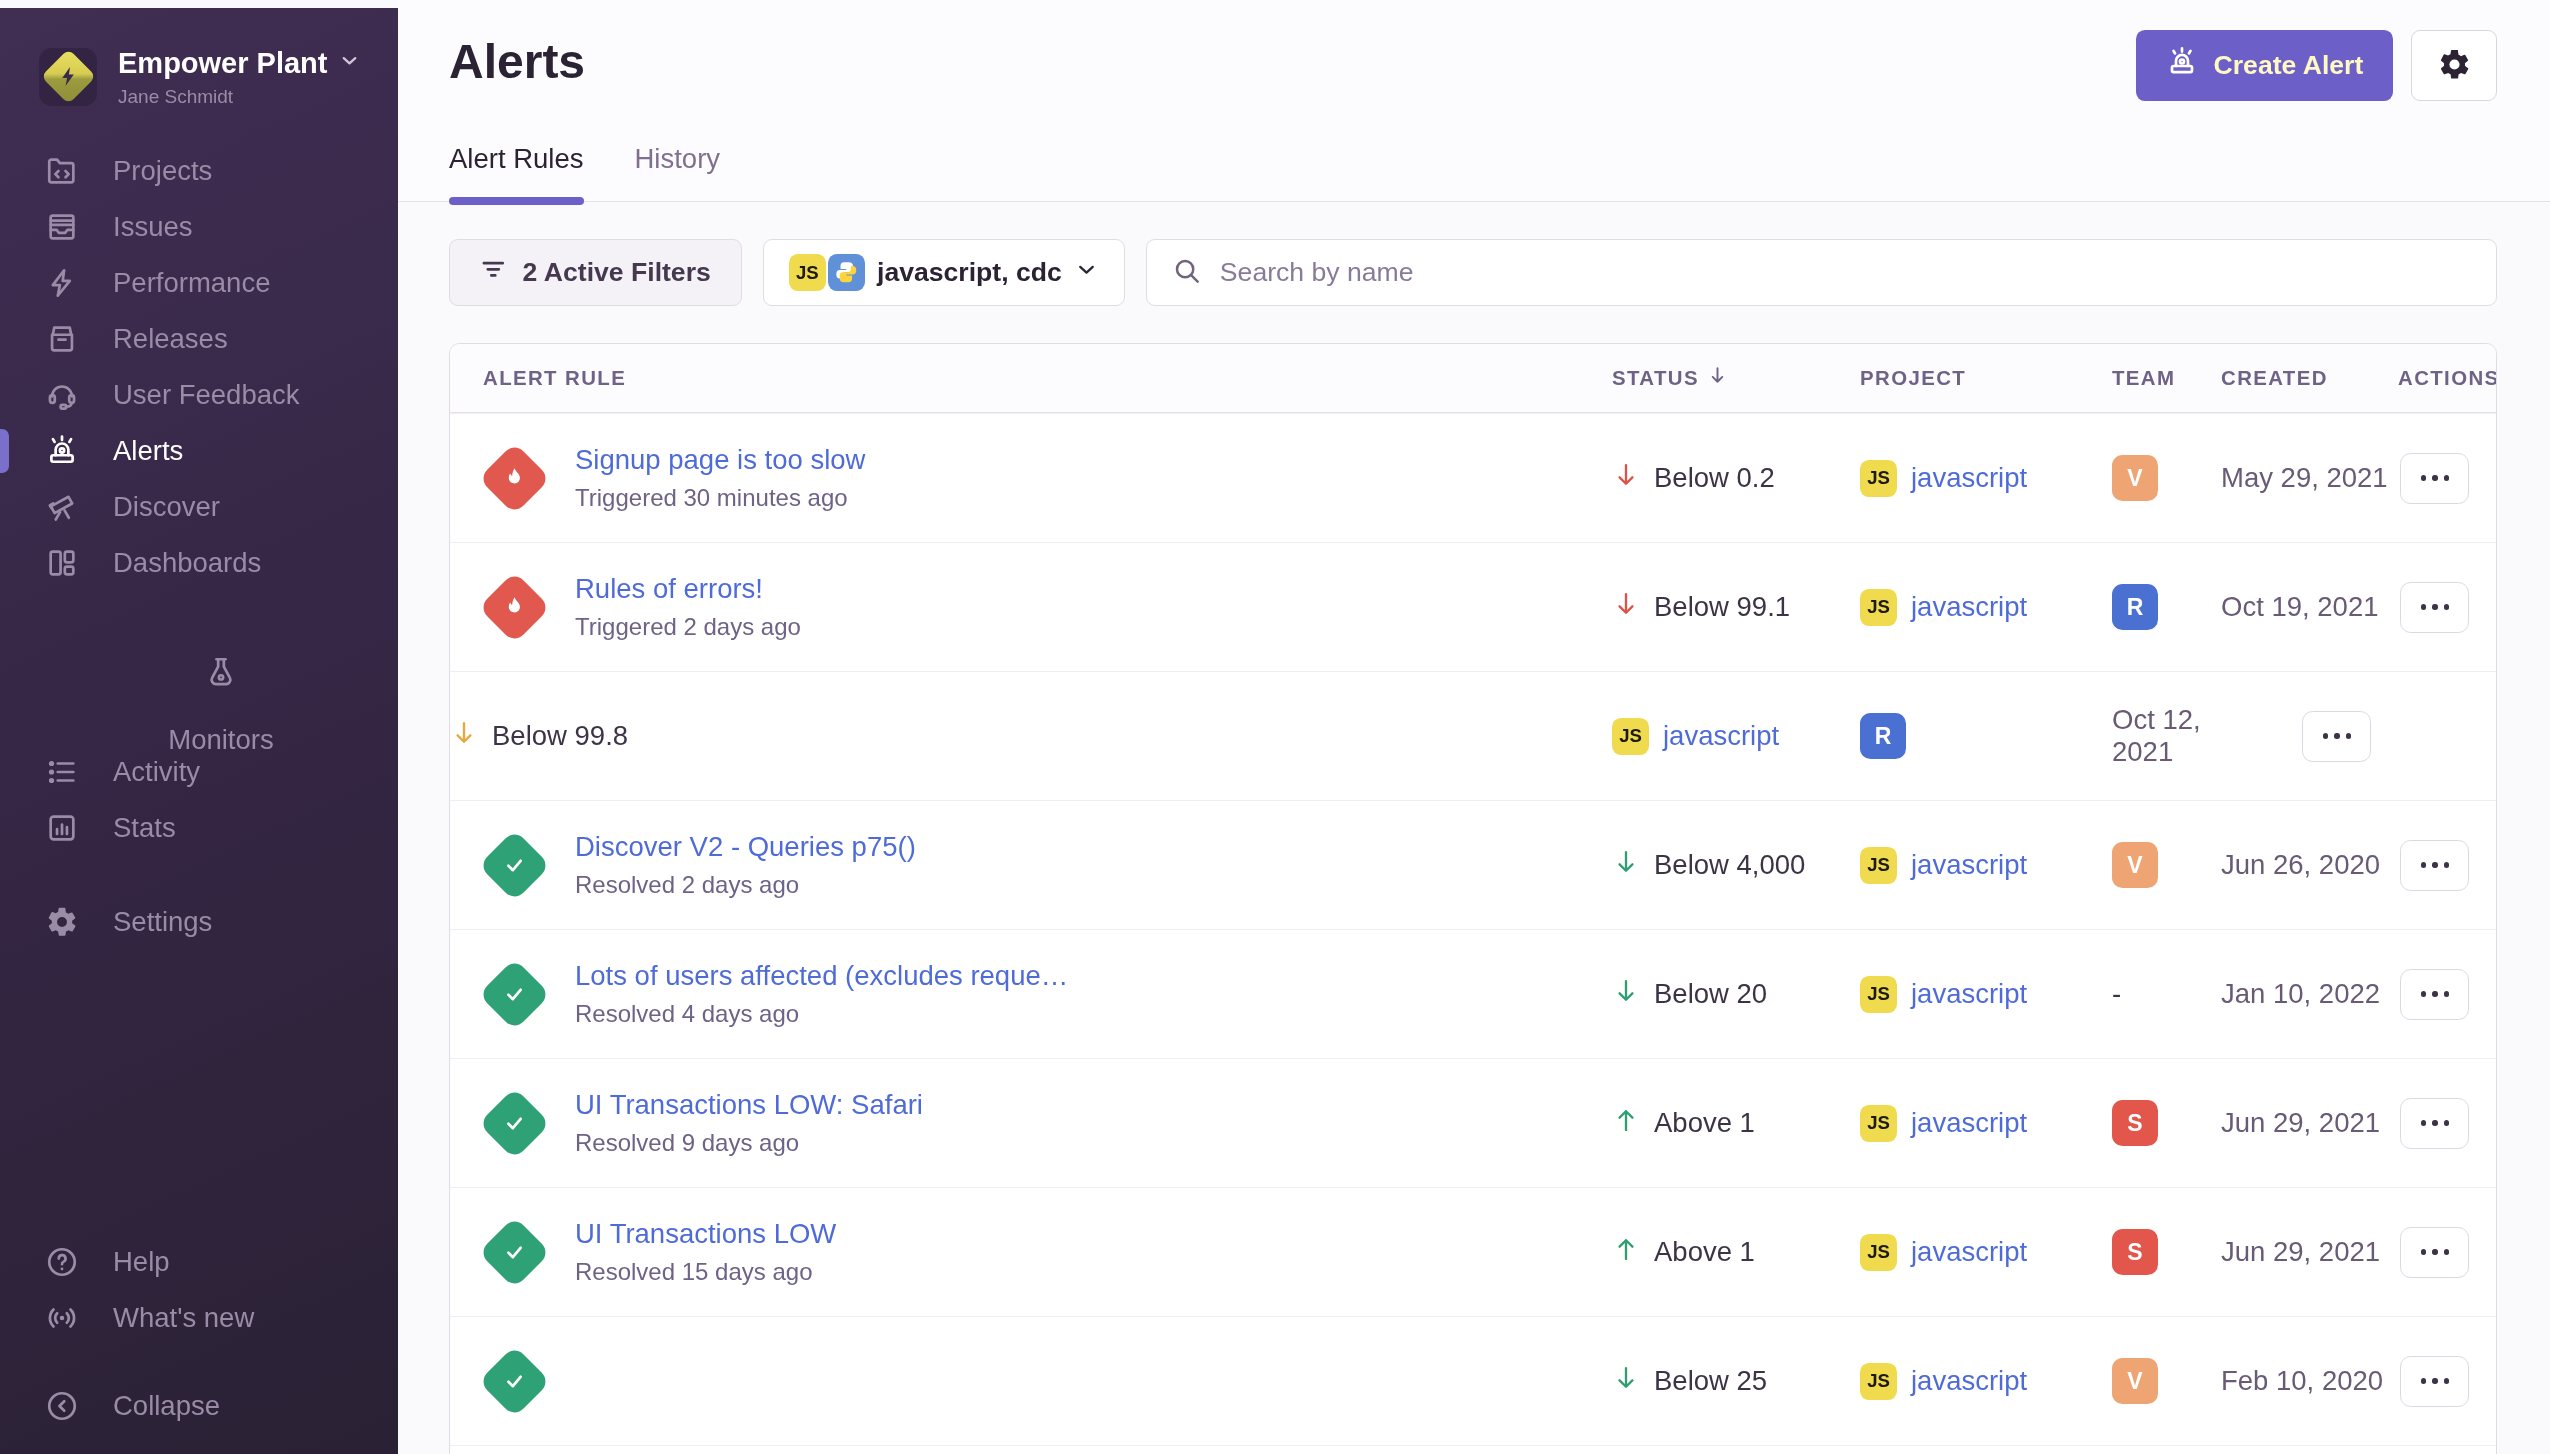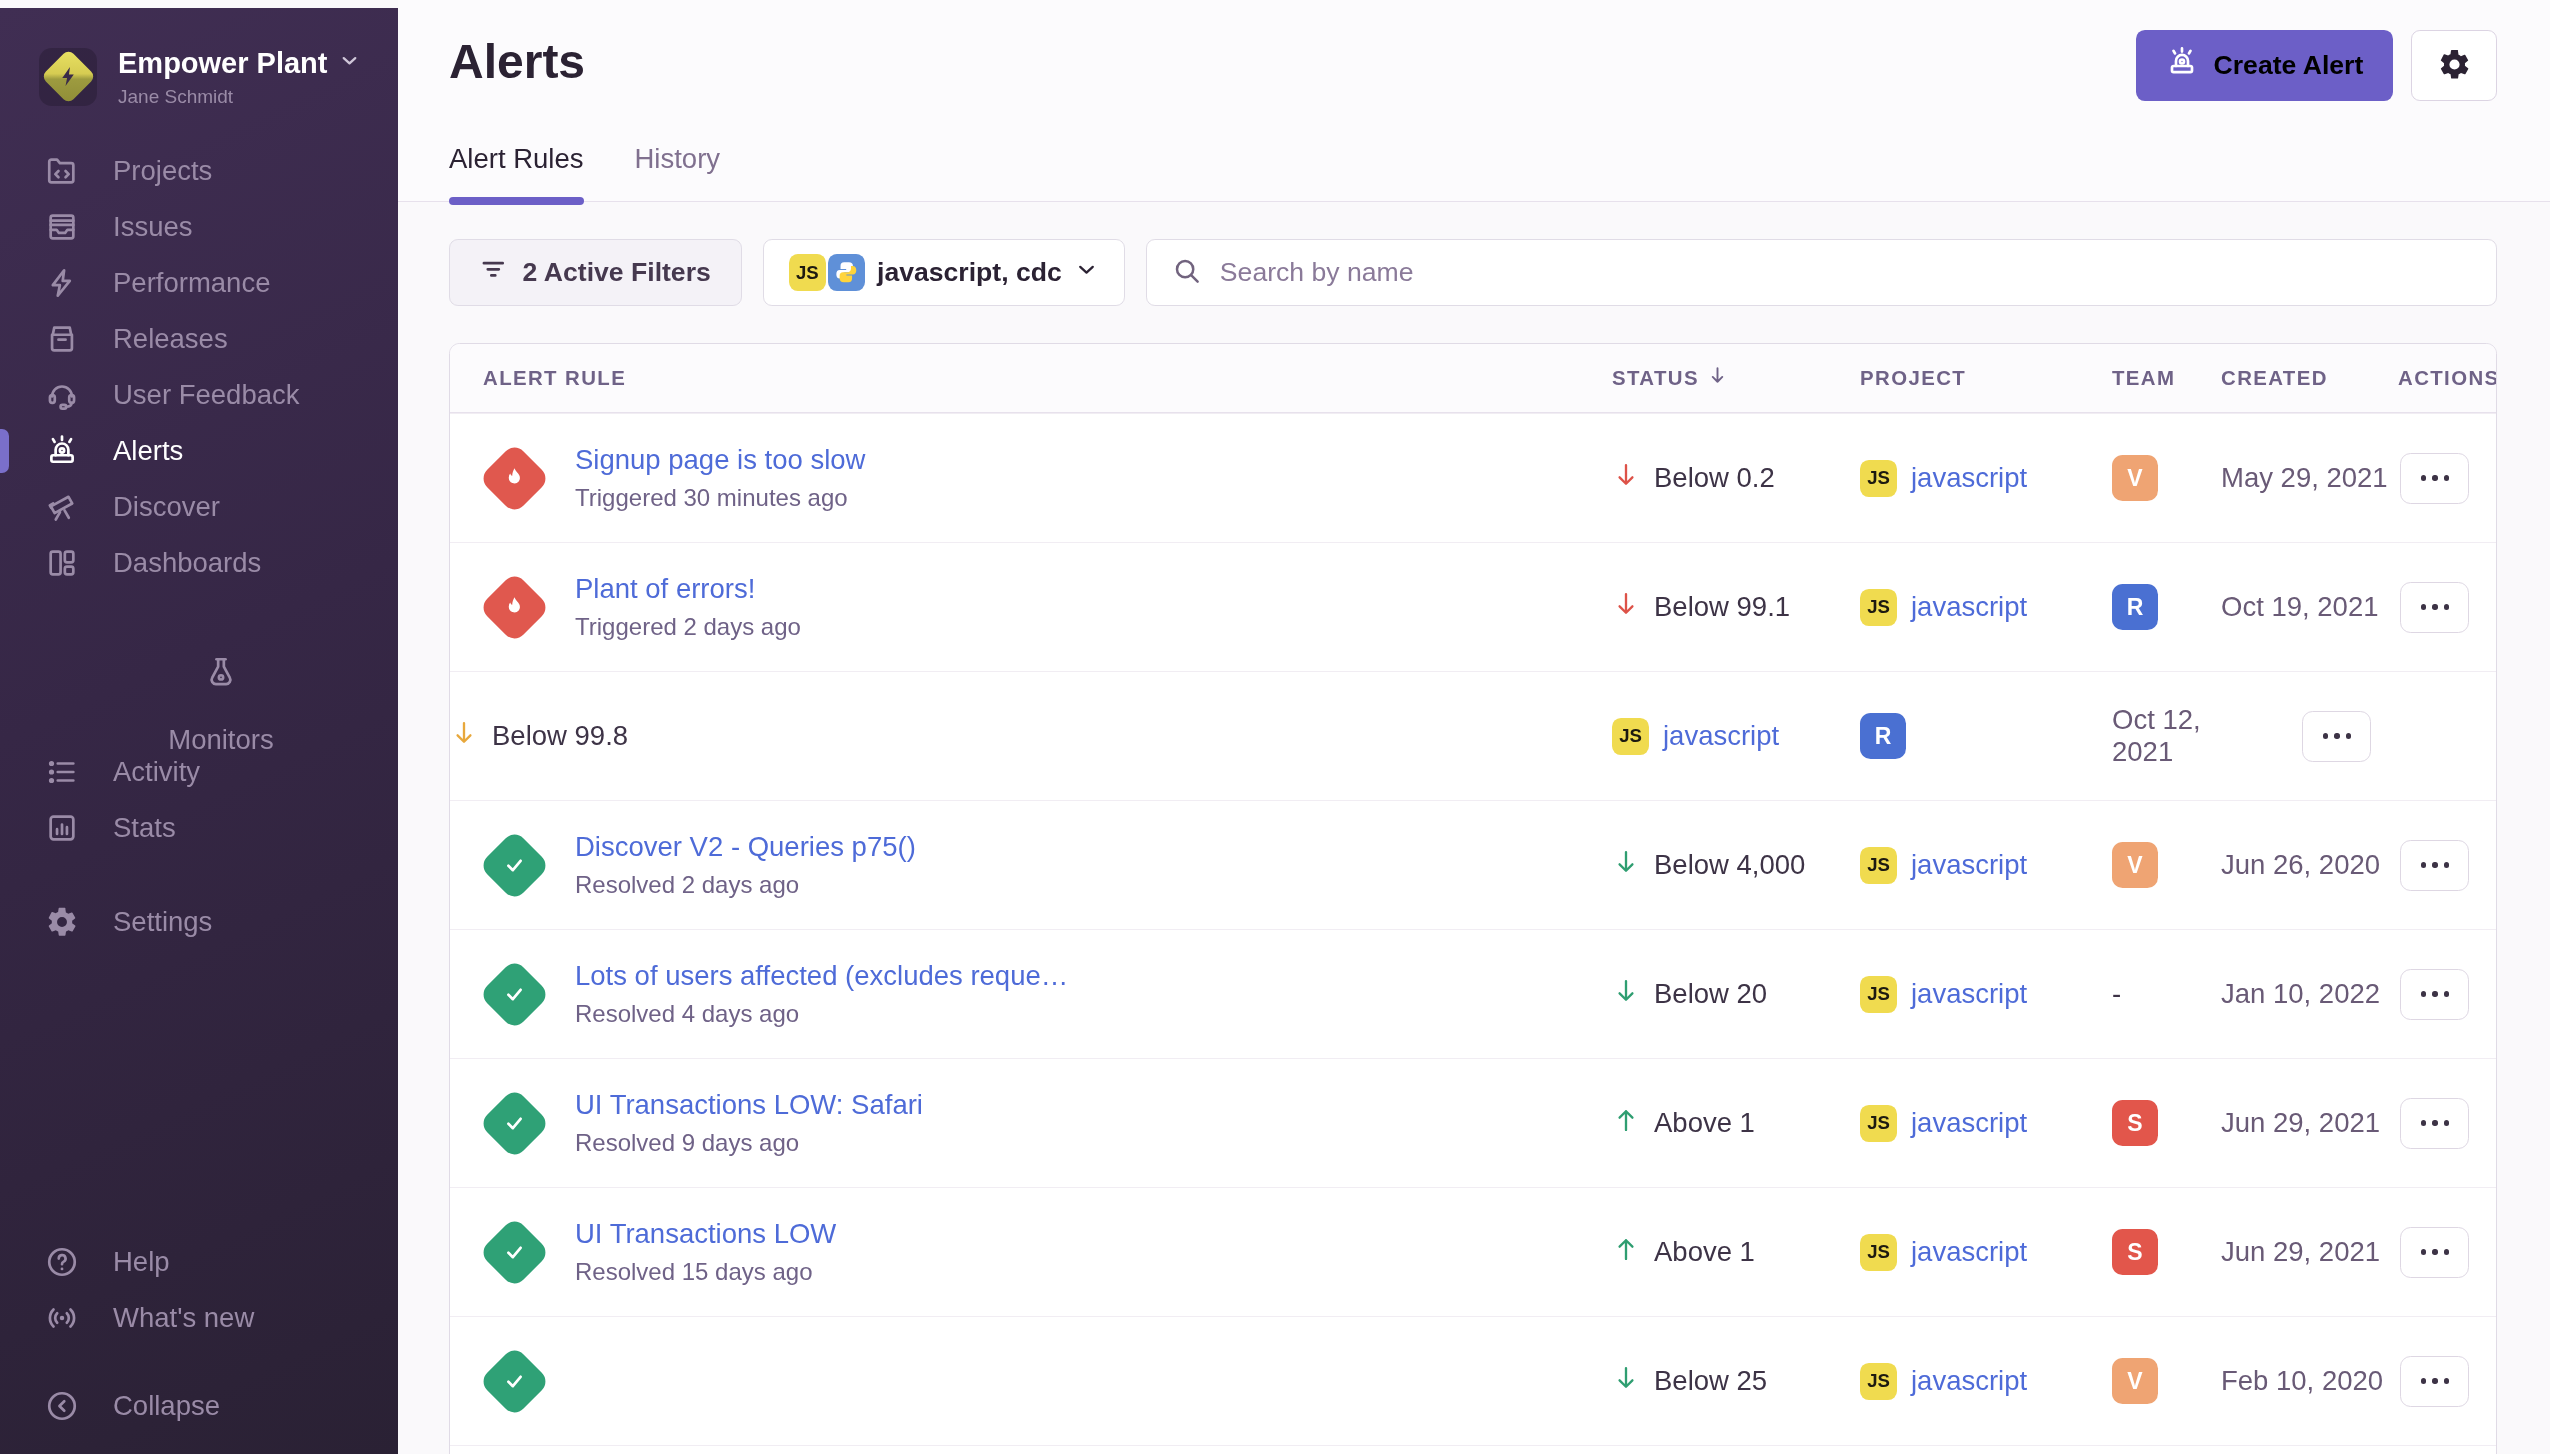--- a/index.html
+++ b/index.html
@@ -35,21 +35,21 @@
   .side-footer { position:absolute; left:0; right:0; bottom:20.4px; }
   .side-footer .gap-md { margin-top:32px; }
 
   
   .main { position:absolute; left:398px; right:0; top:0; bottom:0; background:#faf9fb; }
   .page-header { background:#fcfbfd; padding:26.6px 53px 0 51px; border-bottom:1.8px solid #e7e1ec; }
   .title-row { display:flex; align-items:flex-start; justify-content:space-between; }
   .page-title { font-size:48px; font-weight:700; color:#2b2233; line-height:69px; }
   .header-actions { display:flex; gap:17.7px; padding-top:3.5px; }
   .btn-create { height:71px; padding:0 30px; background:#6c5fc7; border:none; border-radius:8.9px;
-    color:#000000; font-size:26.6px; font-weight:600; display:flex; align-items:center; gap:16px; cursor:pointer;
+    color:#fef9c3; font-size:26.6px; font-weight:600; display:flex; align-items:center; gap:16px; cursor:pointer;
     font-family:inherit; }
   .btn-gear { width:86px; height:71px; background:#fff; border:1.8px solid #dcd4e3; border-radius:8.9px;
     display:flex; align-items:center; justify-content:center; cursor:pointer; }
   .tabs { display:flex; gap:51px; margin-top:41px; }
   .tab { position:relative; font-size:27.5px; color:#80708f; padding-bottom:25px; cursor:pointer; line-height:34px; }
   .tab.active { color:#2b2233; font-weight:500; }
   .tab.active::after { content:""; position:absolute; left:0; right:0; bottom:-4.4px; height:8px;
     background:#6c5fc7; border-radius:4.4px; }
 
   .page-body { padding:37px 53px 0 51px; }
@@ -419,21 +419,21 @@
       </div>
 
       <div class="trow">
         <div class="name-cell">
           <div class="diamond critical">
             <svg width="26.6" height="26.6" viewBox="0 0 24 24">
                 <path d="M12 3c.9 2.6 3.2 4.2 4.3 6.4.9 1.8.8 4-.5 5.6a5.2 5.2 0 0 1-9-3.5c0-1.4.5-2.6 1.3-3.8.3 1 .9 1.8 1.8 2.3.1-3 1-5.1 2.1-7z" fill="#fff"></path>
               </svg>
           </div>
           <div>
-            <div class="rule-name">Plant of errors!</div>
+            <div class="rule-name">Rules of errors!</div>
             <div class="rule-note">Triggered 2 days ago</div>
           </div>
         </div>
         <div class="status-cell">
           <span class="t-red"><svg width="28" height="28" viewBox="0 0 24 24" fill="none" stroke="currentColor" stroke-width="2" stroke-linecap="round" stroke-linejoin="round">
                 <path d="M12 3.5v16M12 19.5l-5.5-5.5M12 19.5l5.5-5.5"></path>
               </svg></span>
           <span>Below 99.1</span>
         </div>
         <div class="project-cell">

